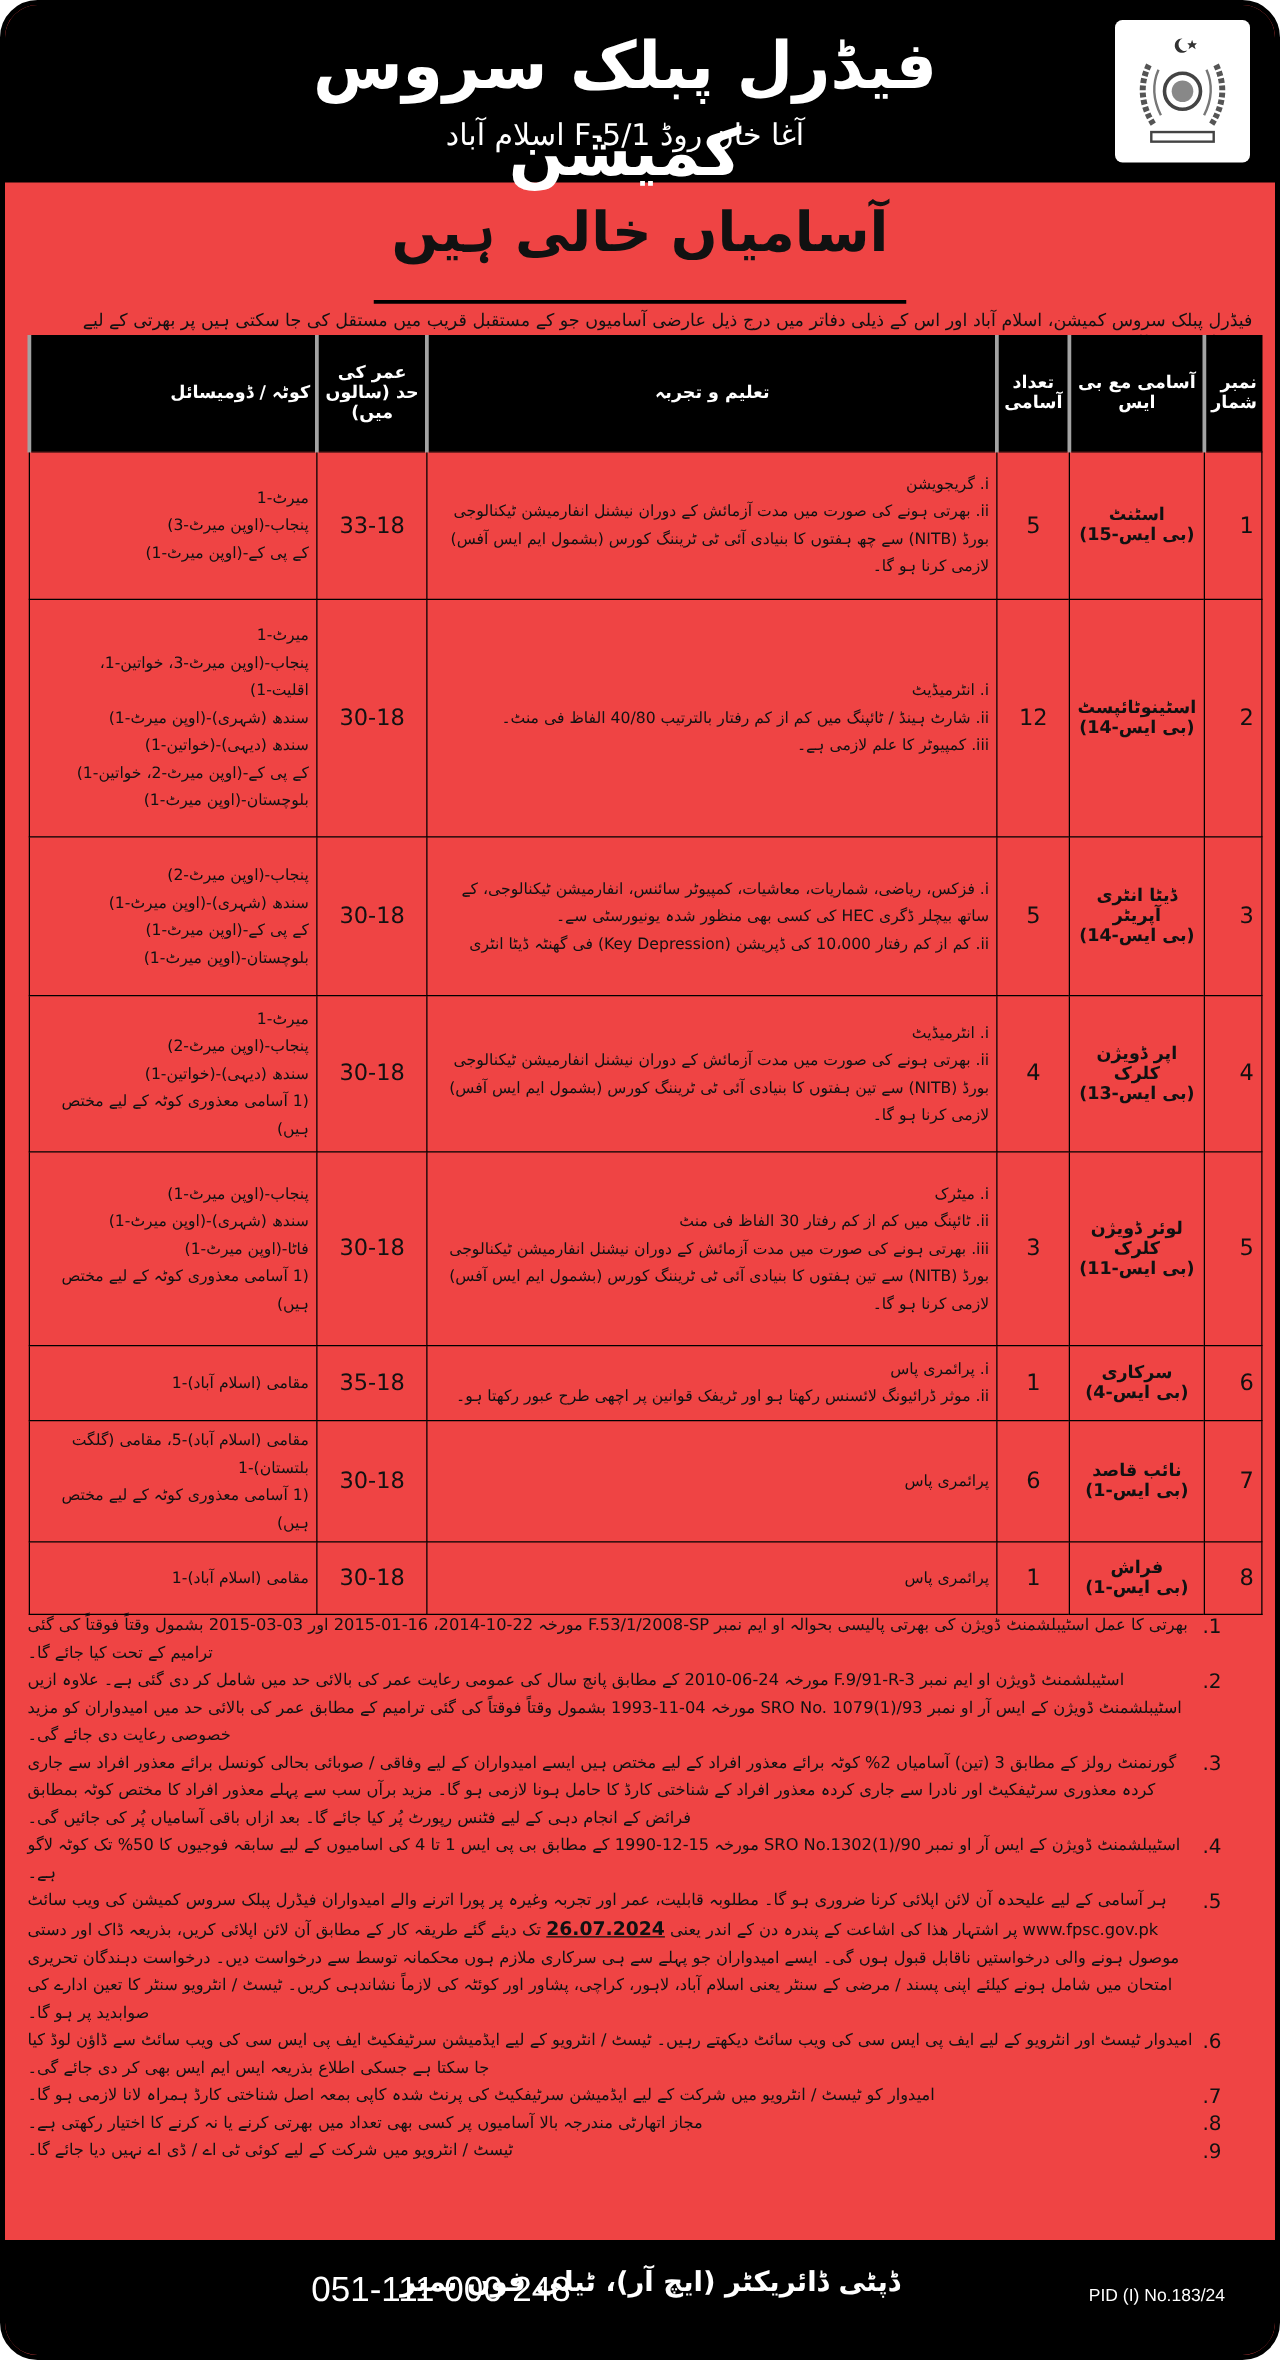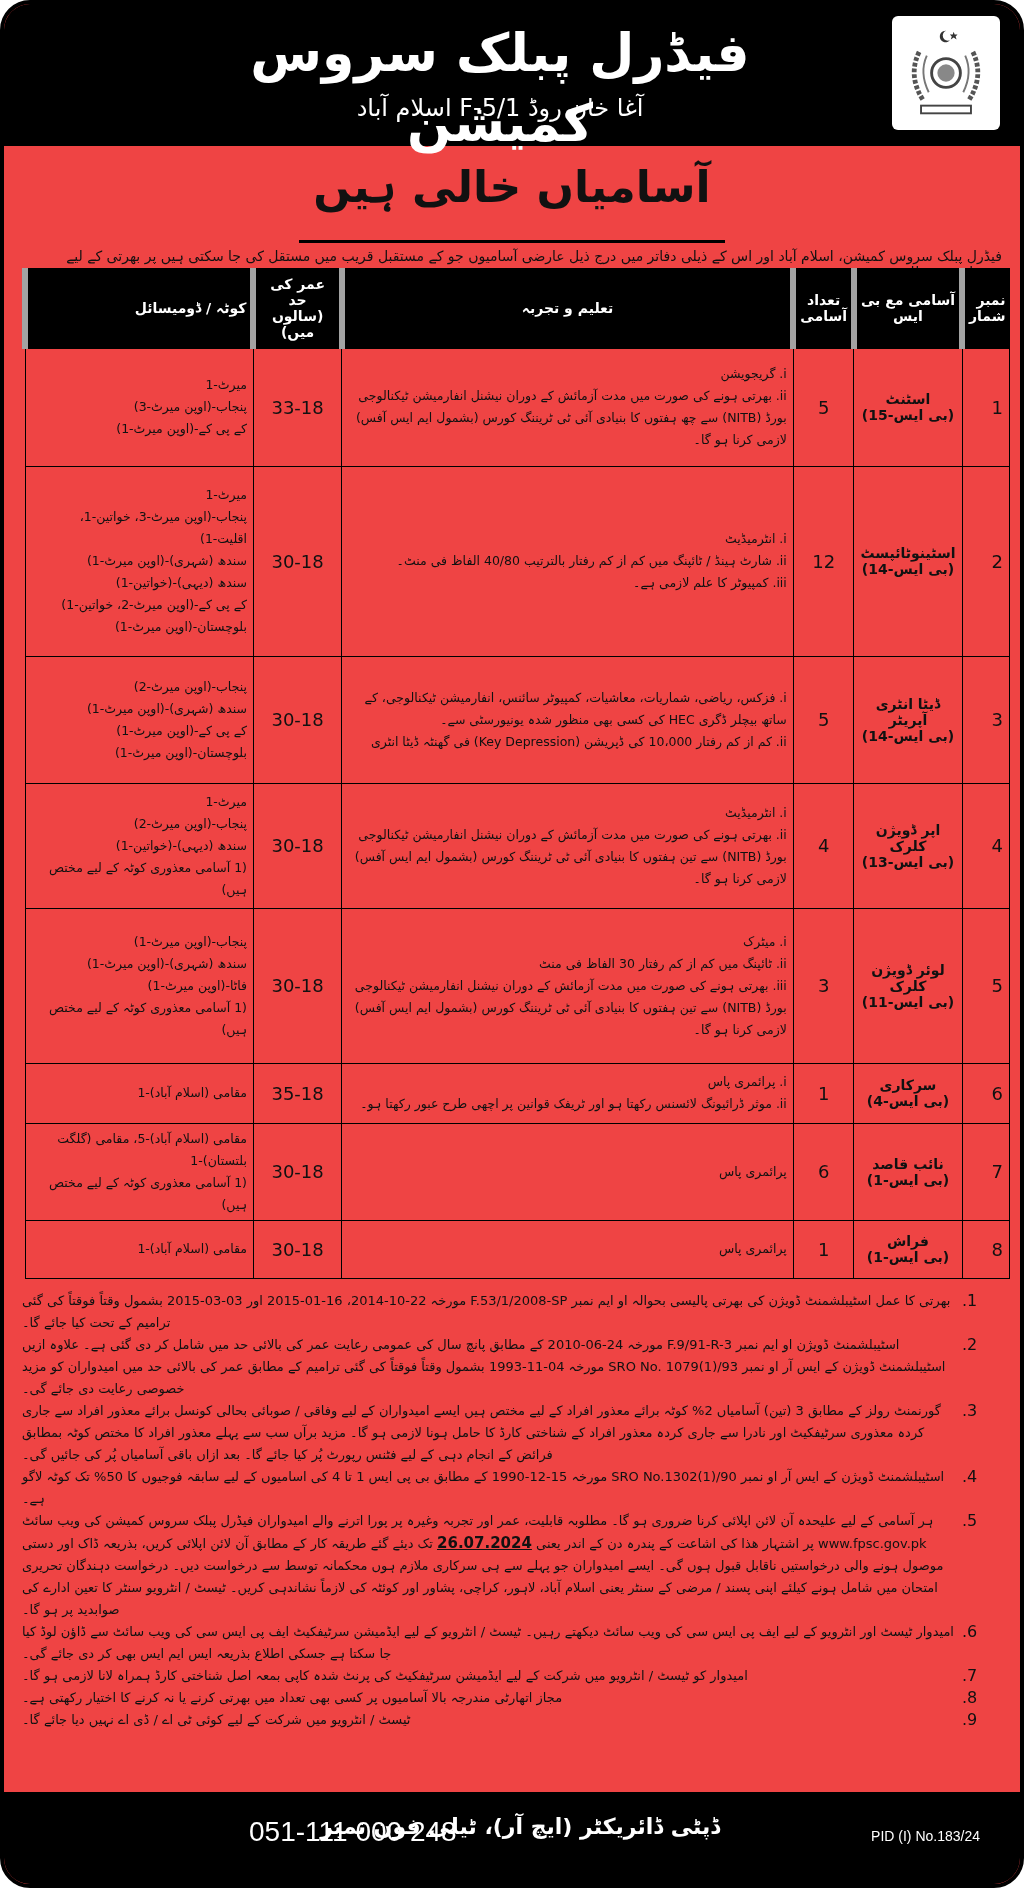--- a/index.html
+++ b/index.html
@@ -11,21 +11,21 @@
   .header .address { position: absolute; right: 200px; top: 90px; width: 640px; text-align: center; font-size: 24px; direction: rtl; }
   .logo { position: absolute; right: 20px; top: 12px; width: 108px; height: 114px; background: #fff; border-radius: 6px; display: flex; align-items: center; justify-content: center; }
   .logo svg { width: 96px; height: 100px; }
 
   .headline { position: absolute; left: 0; width: 100%; top: 148px; text-align: center; }
   .headline span { display: inline-block; font-size: 44px; font-weight: bold; direction: rtl; padding: 4px 14px 22px; border-bottom: 3px solid #000; line-height: 62px; }
 
   .intro { position: absolute; right: 18px; top: 244px; width: 990px; direction: rtl; text-align: right; font-size: 14px; }
 
   table.vac { position: absolute; left: 18px; top: 264px; width: 988px; border-collapse: collapse; direction: rtl; font-size: 12.5px; }
-  table.vac th { background: #000; color: #fff; font-weight: bold; font-size: 14px; border-left: 6px solid #a3a3a3; height: 80px; padding: 2px 4px; }
+  table.vac th { background: #000; color: #fff; font-weight: bold; font-size: 14px; border-left: 3px solid #a3a3a3; height: 93px; padding: 2px 4px; }
   table.vac td { border: 1px solid #000; padding: 4px 6px; vertical-align: middle; }
   .c-no { width: 32px; text-align: right; font-size: 18px; }
   .c-post { width: 106px; text-align: center; font-weight: bold; font-size: 14px; }
   .c-count { width: 40px; text-align: center; font-size: 18px; }
   .c-qual { width: 480px; text-align: right; line-height: 22px; margin-left: 17px; }
   .c-age { width: 90px; text-align: center; font-size: 18px; }
   .c-quota { width: 240px; text-align: right; line-height: 22px; }
   .qual-line, .quota-line { display: block; }
 
   .notes { position: absolute; right: 28px; top: 1286px; width: 970px; direction: rtl; font-size: 13px; line-height: 22px; }

